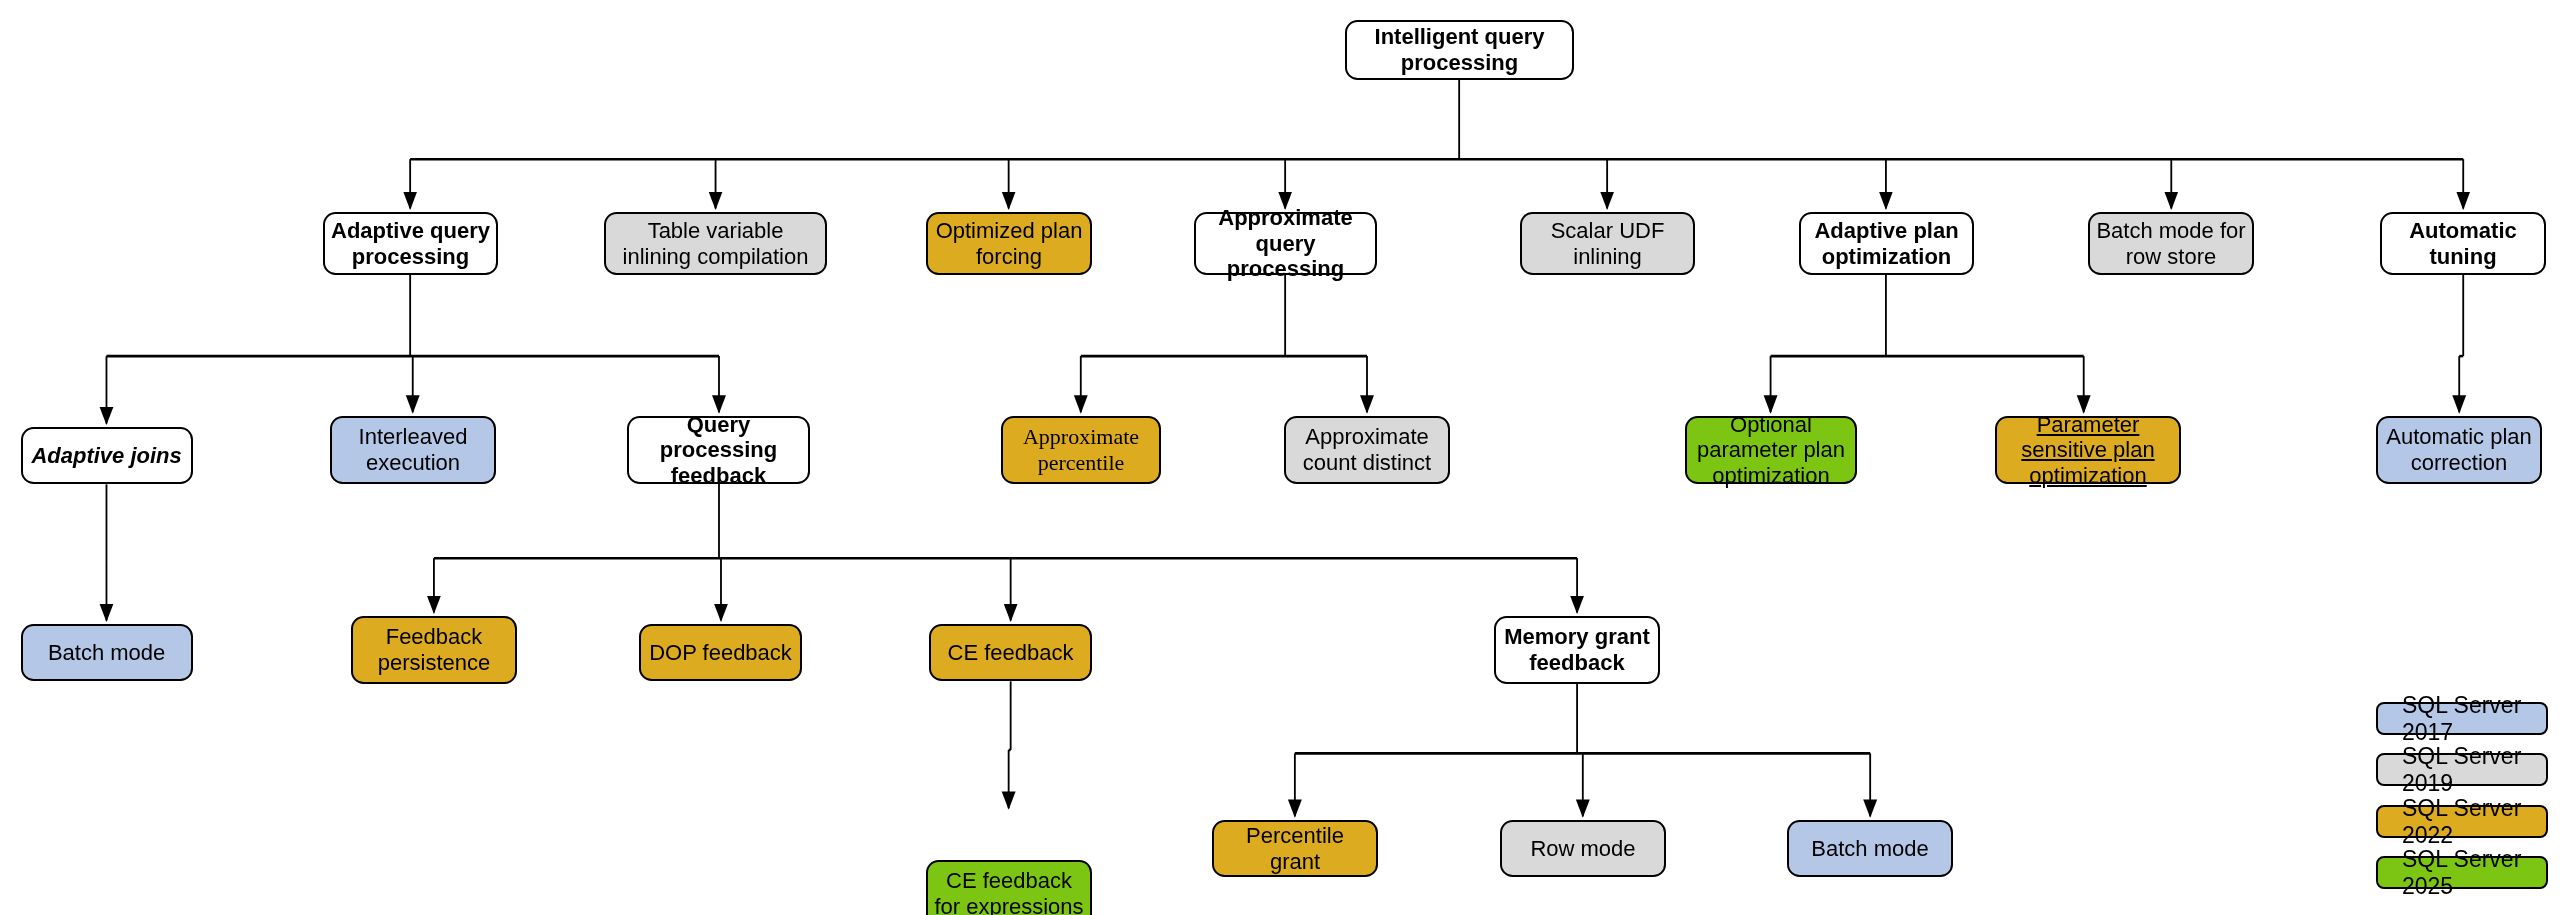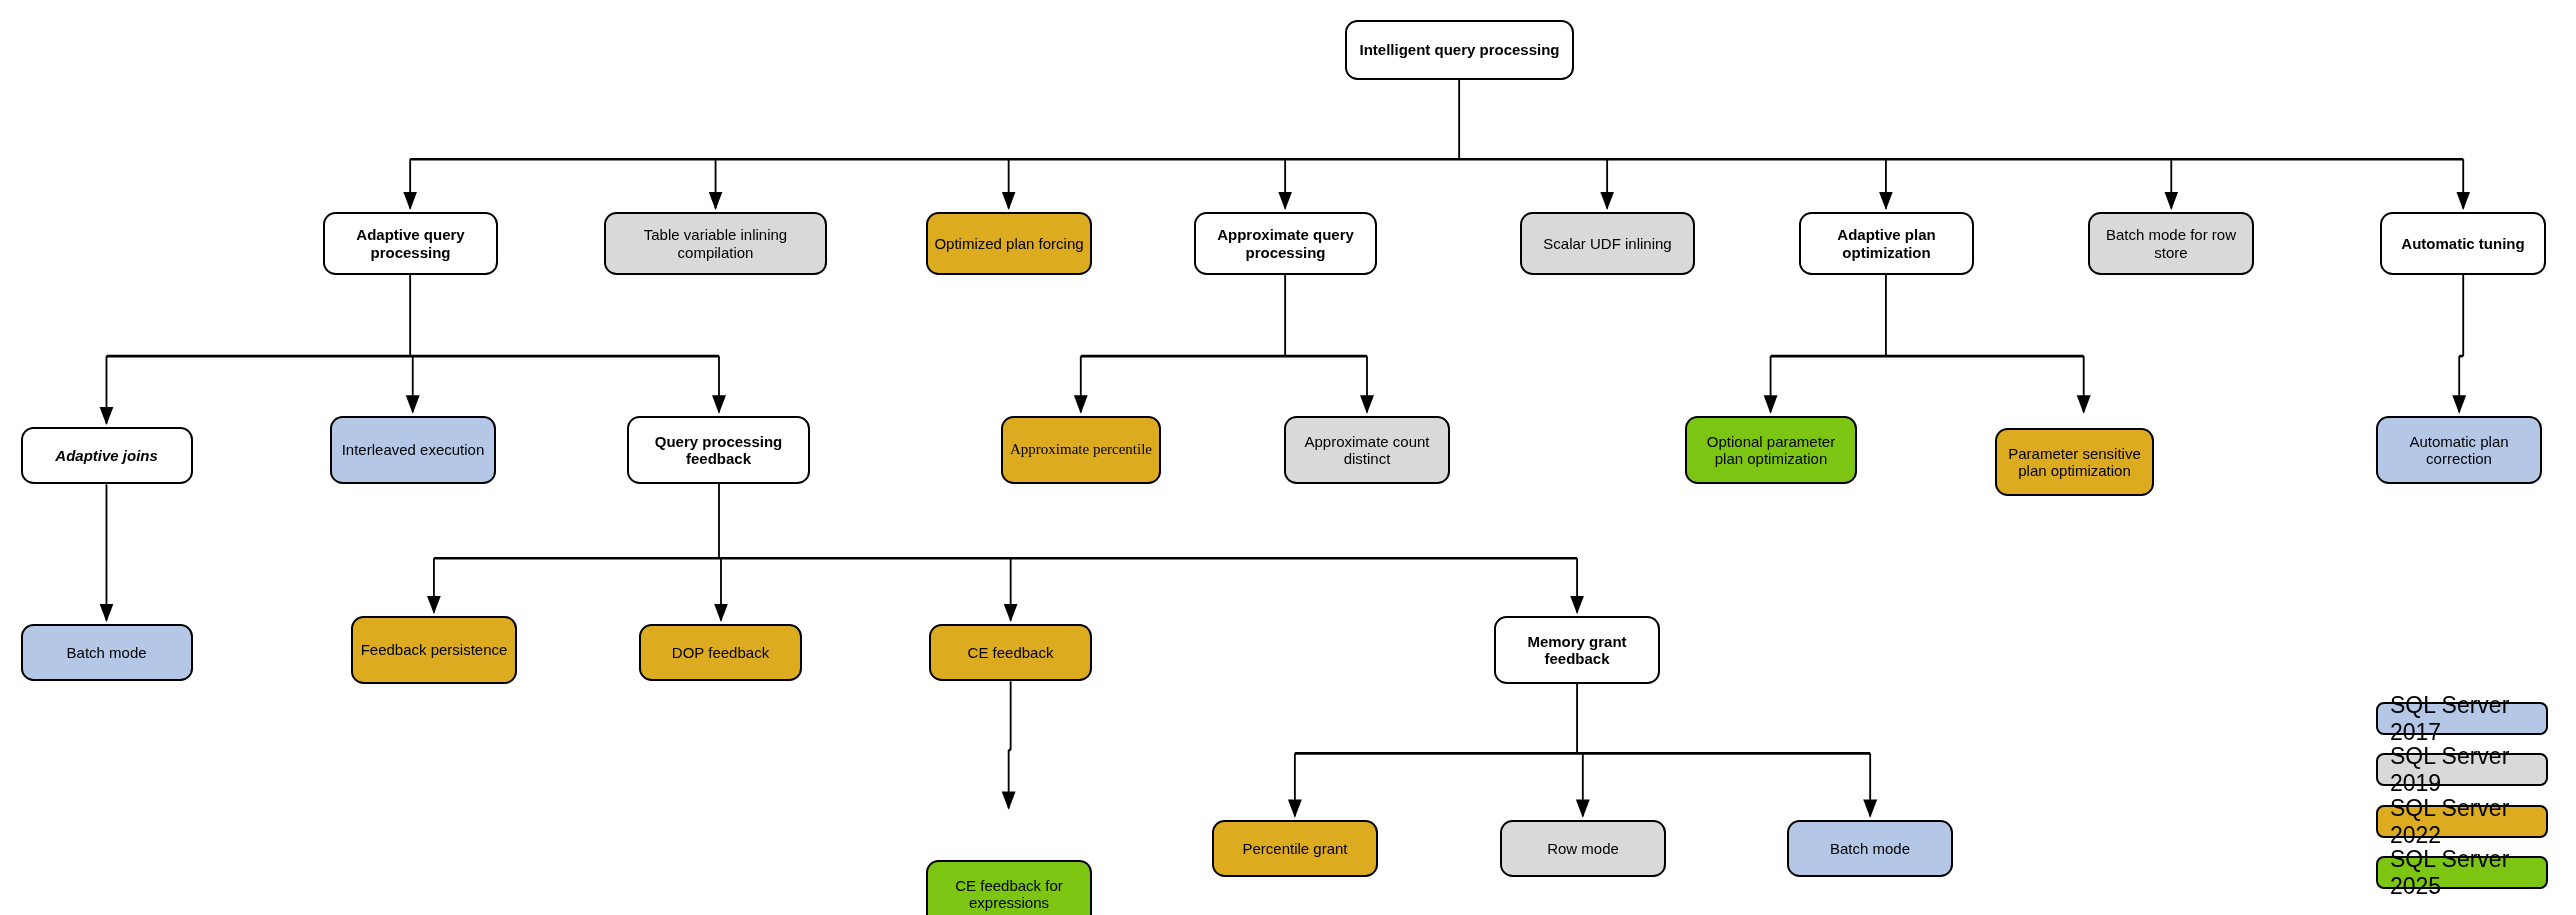--- a/index.html
+++ b/index.html
@@ -10,33 +10,33 @@
     position:absolute;
     box-sizing:border-box;
     border:2.3px solid #000000;
     border-radius:12.6px;
     display:flex;align-items:center;justify-content:center;
     text-align:center;
     line-height:1.16;
     color:#000000;
     background:#ffffff;
     padding:2.3px 5.7px;
-    font-size:15px;
+    font-size:22px;
   }
   .node span{display:block;}
   .n-white{background:#ffffff;font-weight:bold;}
   .n-gray{background:#d9d9d9;font-weight:normal;}
   .n-amber{background:#ddab1f;font-weight:normal;}
   .n-green{background:#7cc613;font-weight:normal;}
   .n-blue{background:#b4c7e7;font-weight:normal;}
   .legend-item{
     position:absolute;box-sizing:border-box;
     border:2.3px solid #000000;border-radius:8px;
     display:flex;align-items:center;justify-content:flex-start;
-    padding-left:12px;
+    padding-left:24px;
     font-size:23px;color:#000;
     font-family:"Liberation Sans",sans-serif;
   }
 </style>
 </head>
 <body>
 
 <div id="stage">
   <svg id="wires" viewBox="0 0 4500 1600">
     <defs>
@@ -128,21 +128,21 @@
       </div>
       <div class="node n-amber" style="left: 1001px; top: 416px; width: 160px; height: 68px; font-family: Liberation Serif, serif;">
         <span>Approximate percentile</span>
       </div>
       <div class="node n-gray" style="left: 1284px; top: 416px; width: 166px; height: 68px;">
         <span>Approximate count distinct</span>
       </div>
       <div class="node n-green" style="left: 1685px; top: 416px; width: 172px; height: 68px;">
         <span>Optional parameter plan optimization</span>
       </div>
-      <div class="node n-amber" style="left: 1995px; top: 428px; width: 159px; height: 68px;">
+      <div class="node n-amber" style="left: 1995px; top: 416px; width: 186px; height: 68px; text-decoration: underline;">
         <span>Parameter sensitive plan optimization</span>
       </div>
       <div class="node n-blue" style="left: 2376px; top: 416px; width: 166px; height: 68px;">
         <span>Automatic plan correction</span>
       </div>
       <div class="node n-blue" style="left: 20.6px; top: 624px; width: 172px; height: 57px;">
         <span>Batch mode</span>
       </div>
       <div class="node n-amber" style="left: 351px; top: 616px; width: 166px; height: 68px;">
         <span>Feedback persistence</span>

